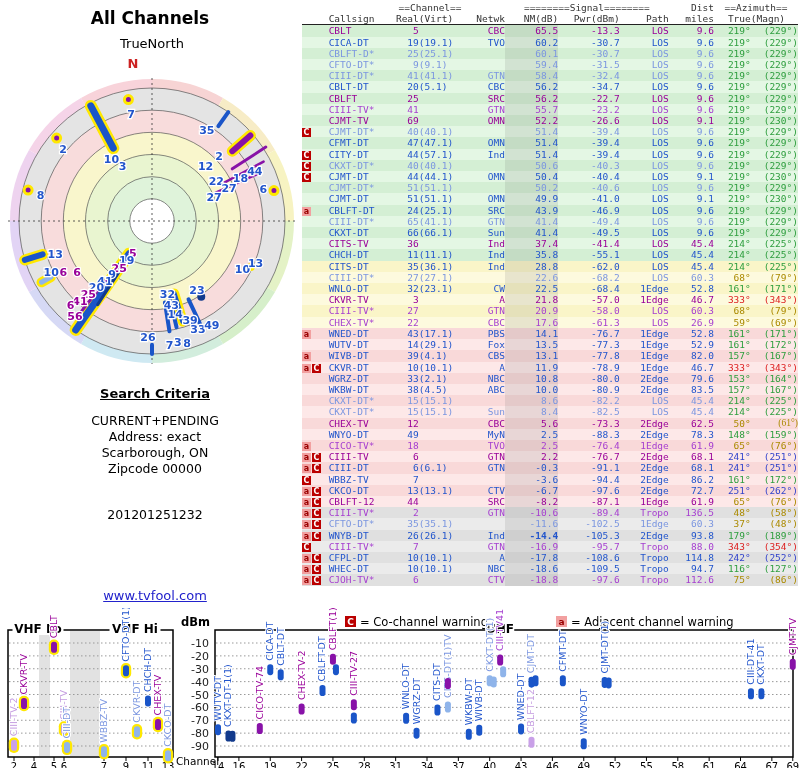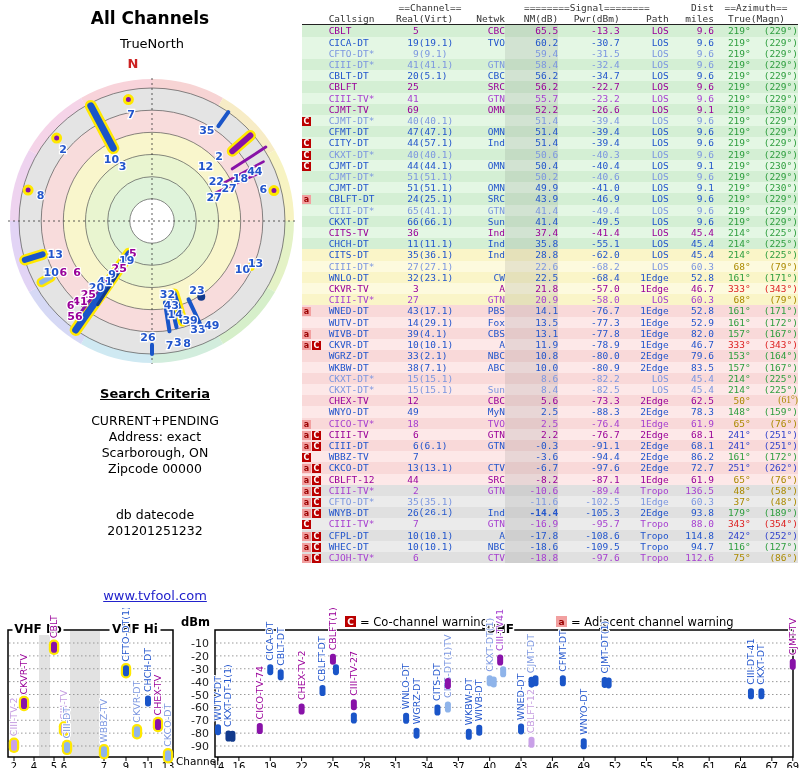--- a/index.html
+++ b/index.html
@@ -128,21 +128,20 @@
       <text x="133" y="68" text-anchor="middle" font-size="13" font-weight="bold" fill="#cc2222">N</text>
     </svg></div>
 
 <div id="search">
   <div class="sc-head">Search Criteria</div>
   <div class="sc-line">CURRENT+PENDING</div>
   <div class="sc-line">Address: exact</div>
   <div class="sc-line">Scarborough, ON</div>
   <div class="sc-line">Zipcode 00000</div>
   <div class="sc-db">
-    <div>db datecode</div>
     <div>201201251232</div>
   </div>
 </div>
 
 <a id="site-link" href="#">www.tvfool.com</a>
 
 <div id="tblwrap">
     <table class="sig">
       <colgroup>
         <col style="width: 26px;">
@@ -201,20 +200,33 @@
           <td class="r" style="color: rgb(34, 85, 204);">19</td>
           <td class="l" style="color: rgb(34, 85, 204);"> (19.1)</td>
           <td class="r" style="color: rgb(34, 85, 204);">TVO</td>
           <td class="r nmcol" style="color: rgb(34, 85, 204);">60.2</td>
           <td class="r" style="color: rgb(34, 85, 204);">-30.7</td>
           <td class="r" style="color: rgb(34, 85, 204);">LOS</td>
           <td class="r" style="color: rgb(34, 85, 204);">9.6</td>
           <td class="r" style="color: rgb(46, 158, 62);">219°</td>
           <td class="r" style="color: rgb(46, 158, 62);">(229°)</td>
         </tr>
+        <tr style="background: rgb(212, 239, 212);">
+          <td class="l"></td>
+          <td class="l" style="color: rgb(123, 150, 224);">CBLFT-D*</td>
+          <td class="r" style="color: rgb(123, 150, 224);">25</td>
+          <td class="l" style="color: rgb(123, 150, 224);"> (25.1)</td>
+          <td class="r" style="color: rgb(123, 150, 224);"></td>
+          <td class="r nmcol" style="color: rgb(123, 150, 224);">60.1</td>
+          <td class="r" style="color: rgb(123, 150, 224);">-30.7</td>
+          <td class="r" style="color: rgb(123, 150, 224);">LOS</td>
+          <td class="r" style="color: rgb(123, 150, 224);">9.6</td>
+          <td class="r" style="color: rgb(46, 158, 62);">219°</td>
+          <td class="r" style="color: rgb(46, 158, 62);">(229°)</td>
+        </tr>
         <tr style="background: rgb(228, 247, 228);">
           <td class="l"></td>
           <td class="l" style="color: rgb(123, 150, 224);">CFTO-DT*</td>
           <td class="r" style="color: rgb(123, 150, 224);">9</td>
           <td class="l" style="color: rgb(123, 150, 224);"> (9.1)</td>
           <td class="r" style="color: rgb(123, 150, 224);"></td>
           <td class="r nmcol" style="color: rgb(123, 150, 224);">59.4</td>
           <td class="r" style="color: rgb(123, 150, 224);">-31.5</td>
           <td class="r" style="color: rgb(123, 150, 224);">LOS</td>
           <td class="r" style="color: rgb(123, 150, 224);">9.6</td>
@@ -499,20 +511,33 @@
           <td class="l" style="color: rgb(166, 63, 208);">CIII-TV*</td>
           <td class="r" style="color: rgb(166, 63, 208);">27</td>
           <td class="l" style="color: rgb(166, 63, 208);"></td>
           <td class="r" style="color: rgb(166, 63, 208);">GTN</td>
           <td class="r nmcol" style="color: rgb(166, 63, 208);">20.9</td>
           <td class="r" style="color: rgb(166, 63, 208);">-58.0</td>
           <td class="r" style="color: rgb(166, 63, 208);">LOS</td>
           <td class="r" style="color: rgb(166, 63, 208);">60.3</td>
           <td class="r" style="color: rgb(171, 138, 0);">68°</td>
           <td class="r" style="color: rgb(171, 138, 0);">(79°)</td>
+        </tr>
+        <tr style="background: rgb(253, 250, 222);">
+          <td class="l"></td>
+          <td class="l" style="color: rgb(166, 63, 208);">CHEX-TV*</td>
+          <td class="r" style="color: rgb(166, 63, 208);">22</td>
+          <td class="l" style="color: rgb(166, 63, 208);"></td>
+          <td class="r" style="color: rgb(166, 63, 208);">CBC</td>
+          <td class="r nmcol" style="color: rgb(166, 63, 208);">17.6</td>
+          <td class="r" style="color: rgb(166, 63, 208);">-61.3</td>
+          <td class="r" style="color: rgb(166, 63, 208);">LOS</td>
+          <td class="r" style="color: rgb(166, 63, 208);">26.9</td>
+          <td class="r" style="color: rgb(171, 138, 0);">59°</td>
+          <td class="r" style="color: rgb(171, 138, 0);">(69°)</td>
         </tr>
         <tr style="background: rgb(249, 217, 217);">
           <td class="l"><span class="warnbox warna">a</span></td>
           <td class="l" style="color: rgb(34, 85, 204);">WNED-DT</td>
           <td class="r" style="color: rgb(34, 85, 204);">43</td>
           <td class="l" style="color: rgb(34, 85, 204);"> (17.1)</td>
           <td class="r" style="color: rgb(34, 85, 204);">PBS</td>
           <td class="r nmcol" style="color: rgb(34, 85, 204);">14.1</td>
           <td class="r" style="color: rgb(34, 85, 204);">-76.7</td>
           <td class="r" style="color: rgb(34, 85, 204);">1Edge</td>
@@ -569,21 +594,21 @@
           <td class="r" style="color: rgb(34, 85, 204);">-80.0</td>
           <td class="r" style="color: rgb(34, 85, 204);">2Edge</td>
           <td class="r" style="color: rgb(34, 85, 204);">79.6</td>
           <td class="r" style="color: rgb(46, 158, 62);">153°</td>
           <td class="r" style="color: rgb(46, 158, 62);">(164°)</td>
         </tr>
         <tr style="background: rgb(253, 232, 232);">
           <td class="l"></td>
           <td class="l" style="color: rgb(34, 85, 204);">WKBW-DT</td>
           <td class="r" style="color: rgb(34, 85, 204);">38</td>
-          <td class="l" style="color: rgb(34, 85, 204);"> (7.1)</td>
+          <td class="l" style="color: rgb(34, 85, 204);"> (4.5)</td>
           <td class="r" style="color: rgb(34, 85, 204);">ABC</td>
           <td class="r nmcol" style="color: rgb(34, 85, 204);">10.0</td>
           <td class="r" style="color: rgb(34, 85, 204);">-80.9</td>
           <td class="r" style="color: rgb(34, 85, 204);">2Edge</td>
           <td class="r" style="color: rgb(34, 85, 204);">83.5</td>
           <td class="r" style="color: rgb(46, 158, 62);">157°</td>
           <td class="r" style="color: rgb(46, 158, 62);">(167°)</td>
         </tr>
         <tr style="background: rgb(249, 217, 217);">
           <td class="l"></td>
@@ -738,21 +763,21 @@
           <td class="r" style="color: rgb(123, 150, 224);">-102.5</td>
           <td class="r" style="color: rgb(123, 150, 224);">1Edge</td>
           <td class="r" style="color: rgb(123, 150, 224);">60.3</td>
           <td class="r" style="color: rgb(171, 138, 0);">37°</td>
           <td class="r" style="color: rgb(171, 138, 0);">(48°)</td>
         </tr>
         <tr style="background: rgb(224, 224, 224);">
           <td class="l"><span class="warnbox warna">a</span><span class="warnbox warnC">C</span></td>
           <td class="l" style="color: rgb(34, 85, 204);">WNYB-DT</td>
           <td class="r" style="color: rgb(34, 85, 204);">26</td>
-          <td class="l" style="color: rgb(34, 85, 204); font-family: Liberation Mono, monospace;"> (26.1)</td>
+          <td class="l" style="color: rgb(34, 85, 204);"> (26.1)</td>
           <td class="r" style="color: rgb(34, 85, 204);">Ind</td>
           <td class="r nmcol" style="color: rgb(34, 85, 204); font-weight: bold;">-14.4</td>
           <td class="r" style="color: rgb(34, 85, 204);">-105.3</td>
           <td class="r" style="color: rgb(34, 85, 204);">2Edge</td>
           <td class="r" style="color: rgb(34, 85, 204);">93.8</td>
           <td class="r" style="color: rgb(46, 158, 62);">179°</td>
           <td class="r" style="color: rgb(46, 158, 62);">(189°)</td>
         </tr>
         <tr style="background: rgb(235, 235, 235);">
           <td class="l"><span class="warnbox warnC">C</span></td>

